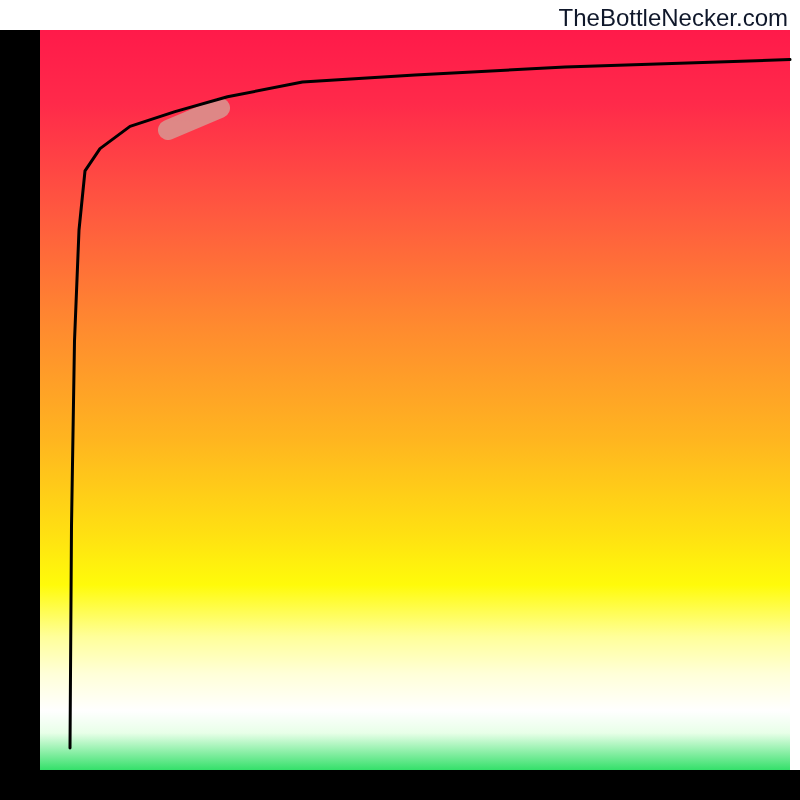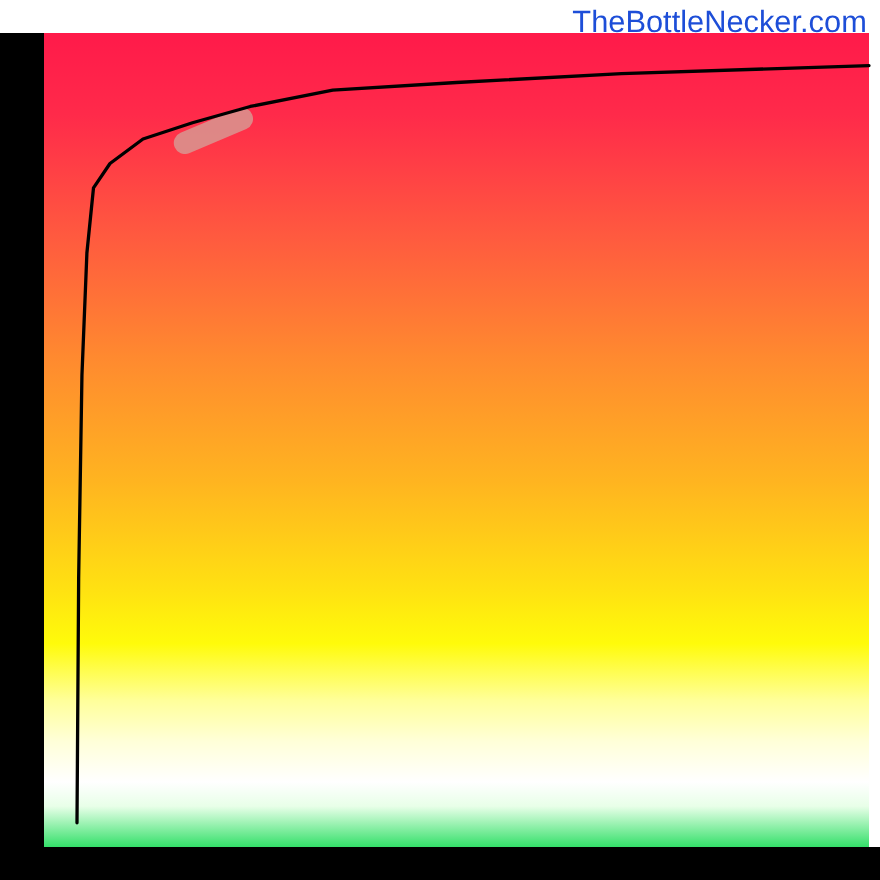--- a/index.html
+++ b/index.html
@@ -13,22 +13,22 @@
   .chart-container {
     position: relative;
     width: 800px;
     height: 800px;
   }
   .watermark {
     position: absolute;
     top: 4px;
     right: 12px;
     font-family: Arial, Helvetica, sans-serif;
-    font-size: 28px;
-    color: #1d4ed8;
+    font-size: 24px;
+    color: #0f172a;
     z-index: 3;
     user-select: none;
   }
   .plot-area {
     position: absolute;
     left: 40px;
     top: 30px;
     width: 750px;
     height: 740px;
     background: linear-gradient(to bottom,

